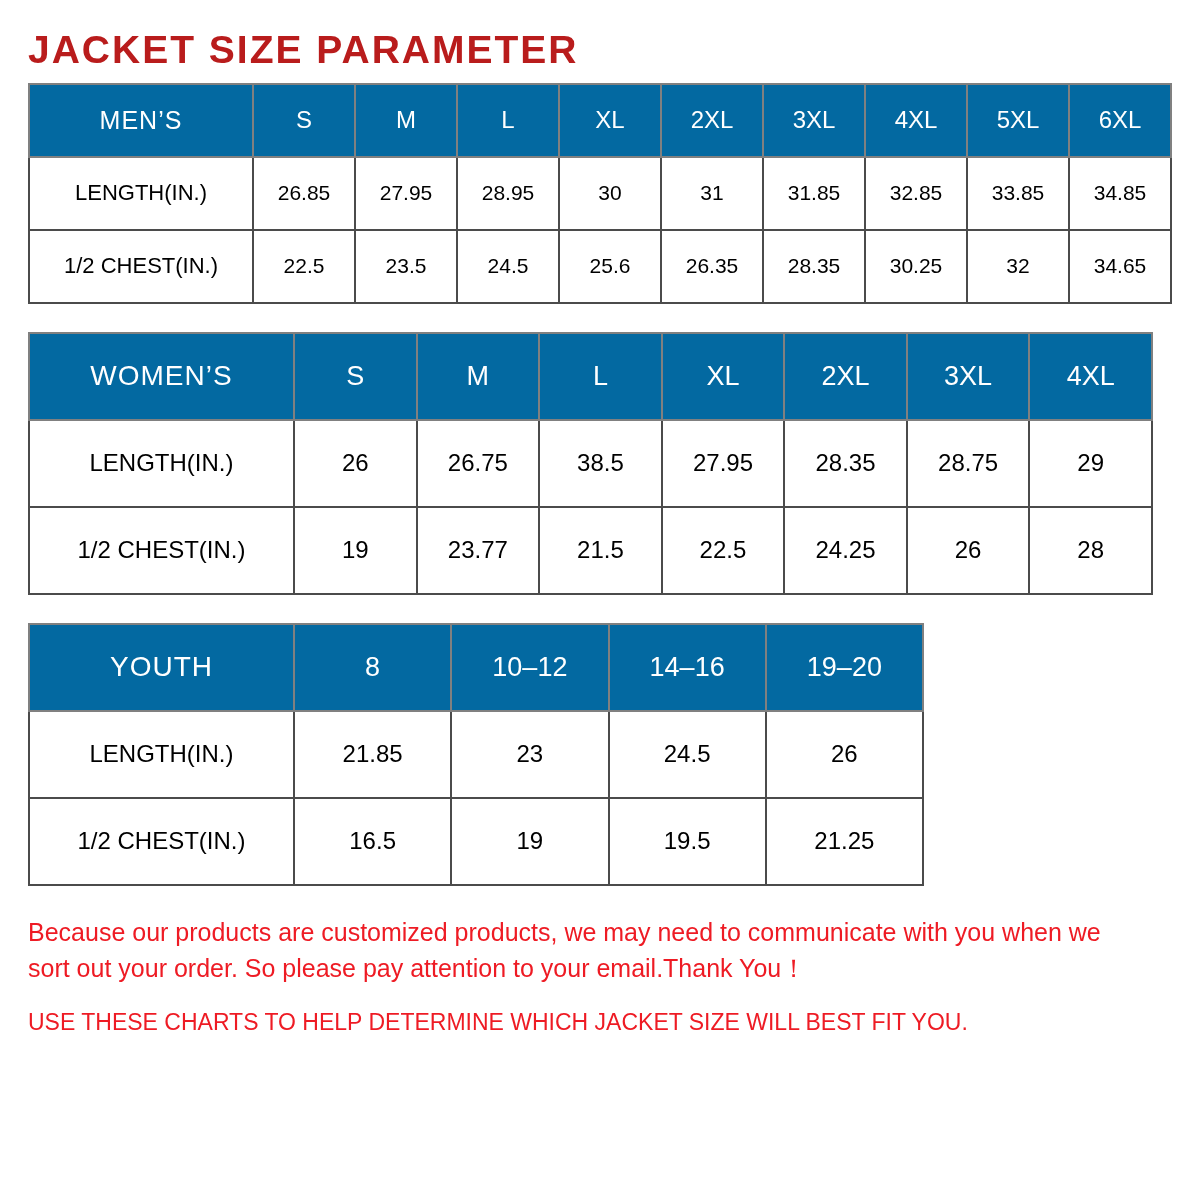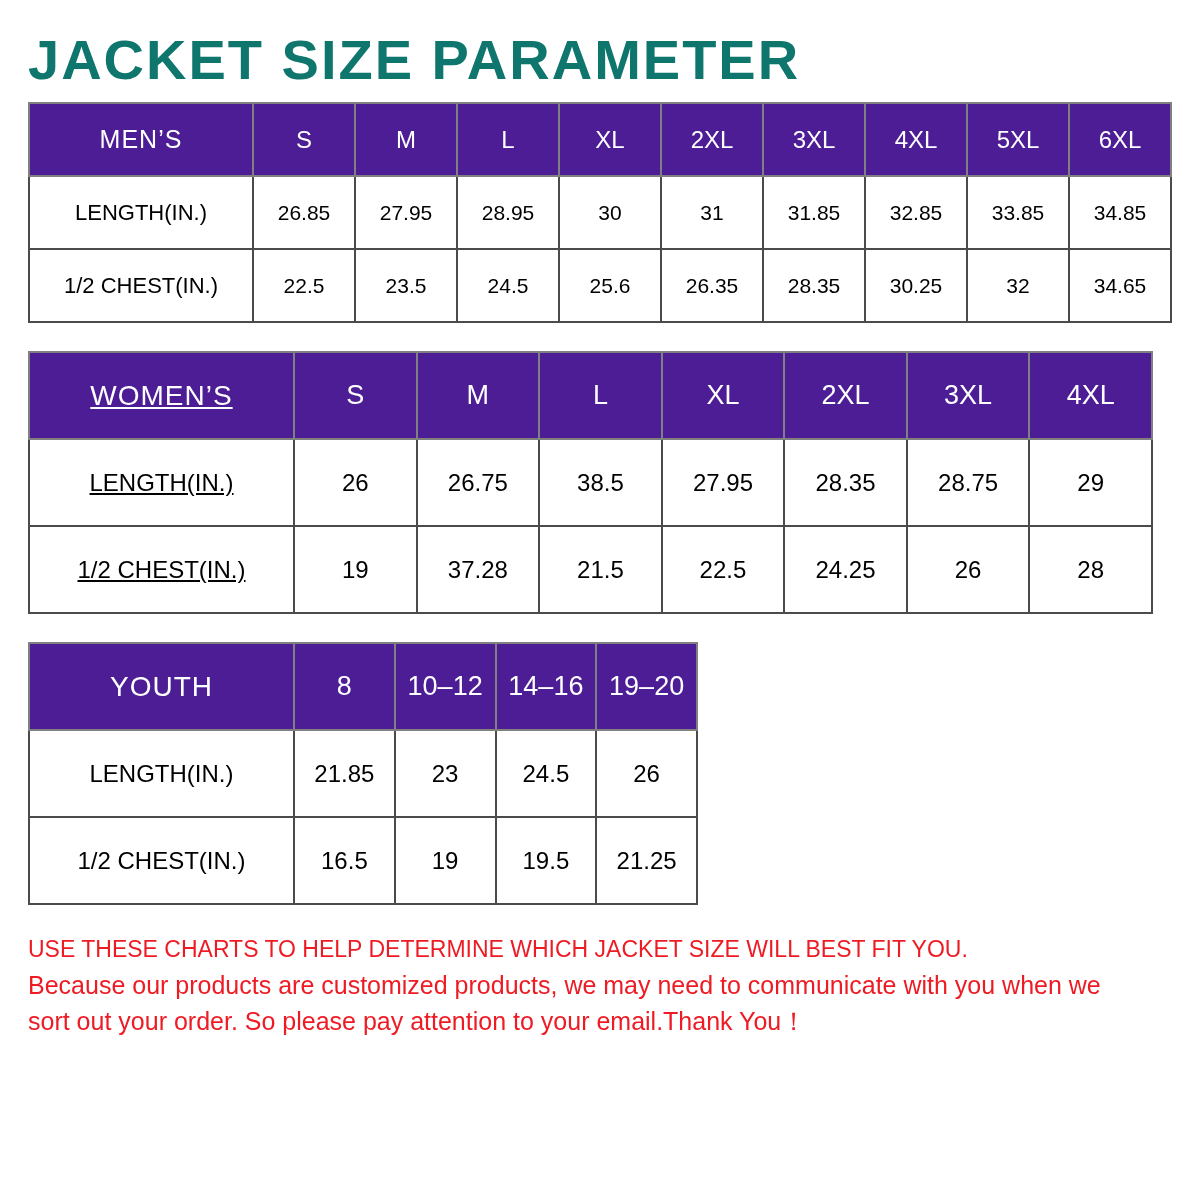--- a/index.html
+++ b/index.html
@@ -11,24 +11,24 @@
     background: #ffffff;
     font-family: "Liberation Sans", sans-serif;
   }
   .page {
     width: 1200px;
     height: 1200px;
     padding: 28px 28px 10px 28px;
     position: relative;
   }
   .title {
-    font-size: 56px;
+    font-size: 39px;
     font-weight: bold;
     letter-spacing: 2px;
-    color: #0f766e;
+    color: #b91c1c;
     margin: 0 0 10px 0;
     line-height: 1.15;
   }
   .note {
     color: #ee1b24;
     font-size: 23px;
     line-height: 1.35;
     margin: 0 0 22px 0;
     max-width: 980px;
   }
@@ -39,21 +39,21 @@
   }
   table td {
     border: 2px solid #4b4b4b;
     text-align: center;
     font-size: 21px;
     color: #000;
     background: #ffffff;
     padding: 0;
   }
   tr.head td {
-    background: #4c1d95;
+    background: #0369a1;
     color: #ffffff;
     border-color: #808080;
     margin-top: 40px;
   }
   tr.head td.label {
     font-size: 25px;
   }
   td.label {
     font-size: 22px;
     white-space: nowrap;
@@ -61,27 +61,27 @@
   
   .t-men { width: 1144px; }
   .t-men tr { height: 73px; }
   .t-men td.label { width: 224px; }
   .t-men tr.head td { font-size: 24px; }
   .t-men tr.head td.label { font-size: 25px; letter-spacing: 1px; }
 
   
   .t-women { width: 1125px; }
   .t-women tr { height: 87px; }
-  .t-women td.label { width: 265px; text-decoration: underline; }
+  .t-women td.label { width: 265px; }
   .t-women td { font-size: 24px; }
   .t-women tr.head td { font-size: 27px; }
   .t-women tr.head td.label { font-size: 28px; letter-spacing: 1px; }
 
   
-  .t-youth { width: 670px; padding-left: 40px; }
+  .t-youth { width: 896px; padding-left: 40px; }
   .t-youth tr { height: 87px; }
   .t-youth td.label { width: 265px; }
   .t-youth td { font-size: 24px; }
   .t-youth tr.head td { font-size: 27px; }
   .t-youth tr.head td.label { font-size: 28px; letter-spacing: 1px; }
 
   .footer-red {
     color: #ee1b24;
     font-size: 25px;
     line-height: 1.45;
@@ -160,21 +160,21 @@
         <td>26.75</td>
         <td>38.5</td>
         <td>27.95</td>
         <td>28.35</td>
         <td>28.75</td>
         <td>29</td>
       </tr>
       <tr>
         <td class="label">1/2 CHEST(IN.)</td>
         <td>19</td>
-        <td>37.28</td>
+        <td>23.77</td>
         <td>21.5</td>
         <td>22.5</td>
         <td>24.25</td>
         <td>26</td>
         <td>28</td>
       </tr>
     </tbody>
   </table>
 
   <table class="t-youth">
@@ -196,16 +196,16 @@
       <tr>
         <td class="label">1/2 CHEST(IN.)</td>
         <td>16.5</td>
         <td>19</td>
         <td>19.5</td>
         <td>21.25</td>
       </tr>
     </tbody>
   </table>
 
+  <p class="footer-red">Because our products are customized products, we may need to communicate with you when we sort out your order. So please pay attention to your email.Thank You！</p>
   <p class="footer-red second">USE THESE CHARTS TO HELP DETERMINE WHICH JACKET SIZE WILL BEST FIT YOU.</p>
-  <p class="footer-red">Because our products are customized products, we may need to communicate with you when we sort out your order. So please pay attention to your email.Thank You！</p>
 
 </div>
 
 </body></html>

